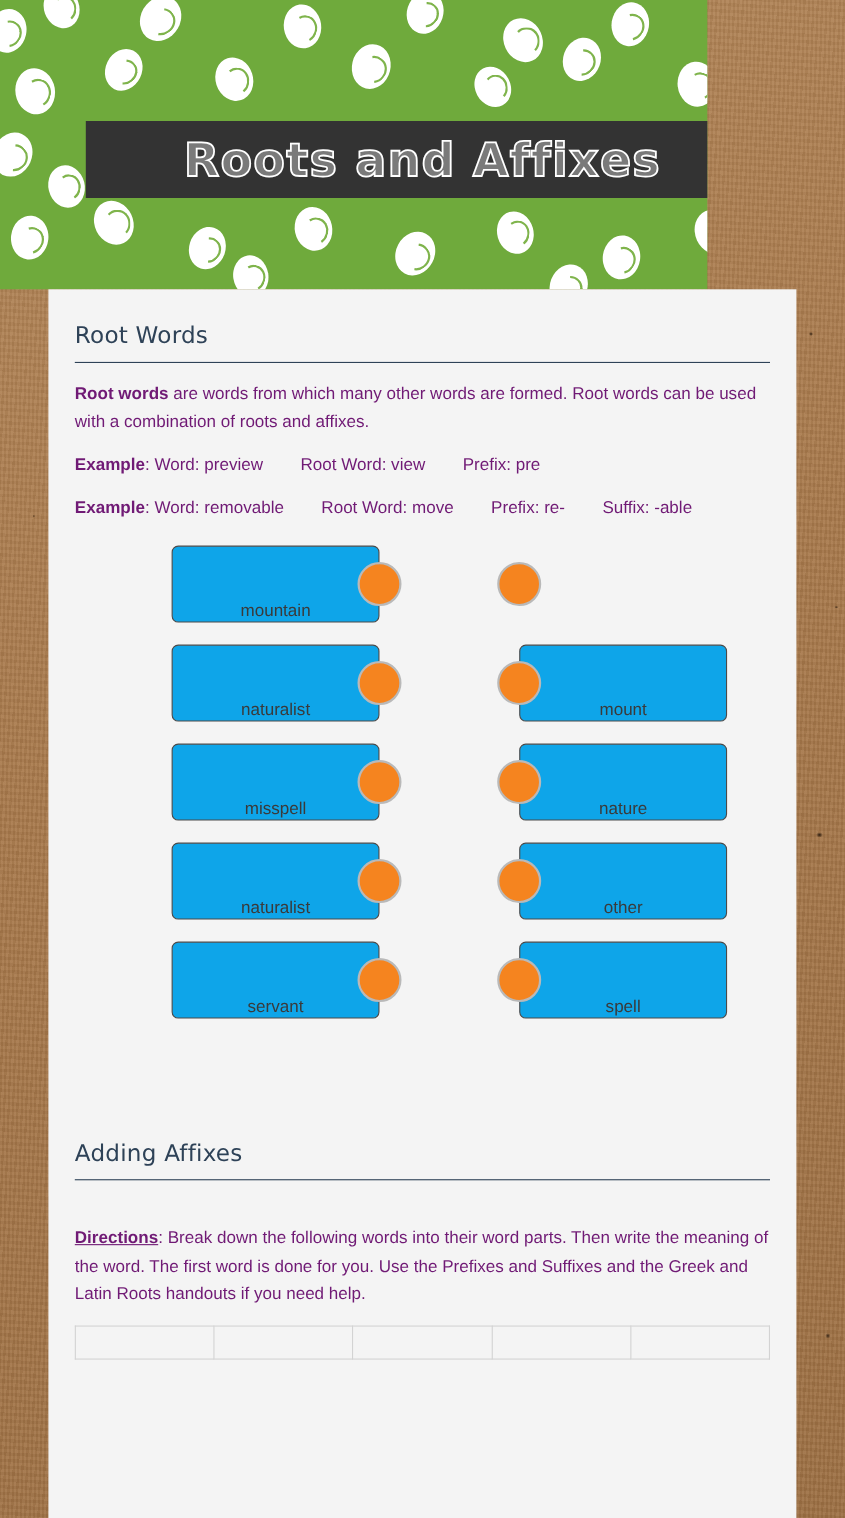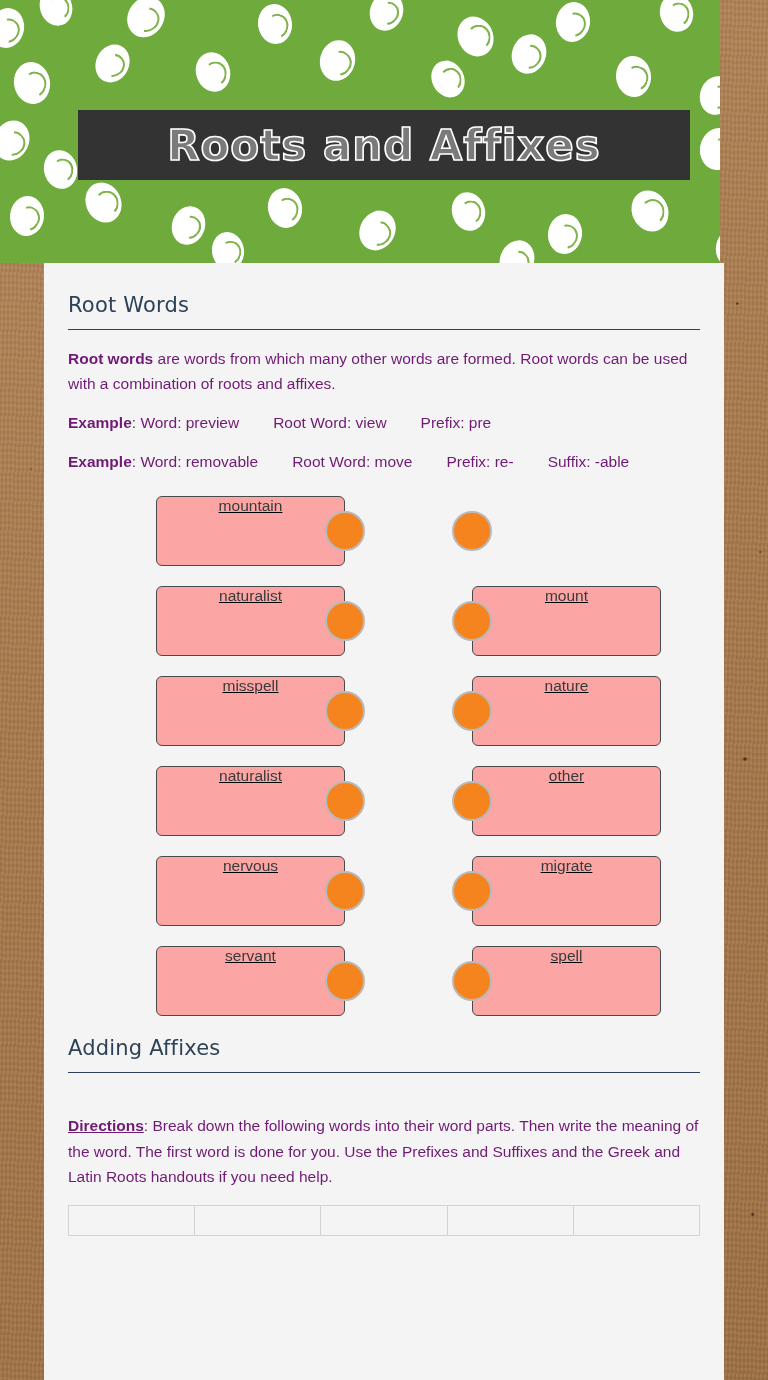--- a/index.html
+++ b/index.html
@@ -37,21 +37,21 @@
       repeating-linear-gradient(92deg, rgba(255,255,255,.045) 0 2px, rgba(0,0,0,.035) 2px 4px),
       repeating-linear-gradient(3deg, rgba(255,255,255,.03) 0 3px, rgba(0,0,0,.03) 3px 6px),
       linear-gradient(160deg, #b4875a 0%, #a8794b 45%, #9d7043 100%);
     z-index: 0;
   }
 
   
   #header {
     position: absolute;
     top: 0; left: 0;
-    width: 720px;
+    width: 643px;
     height: 263px;
     background-color: #6faa3c;
     z-index: 1;
     overflow: hidden;
   }
   #header .egg {
     position: absolute;
     border-radius: 50%;
     background: #ffffff;
     box-shadow: inset 0 0 0 0 transparent;
@@ -133,27 +133,26 @@
   }
   .match-row {
     position: relative;
     height: 90px;
   }
   .card {
     position: absolute;
     width: 189px;
     height: 70px;
     top: 0;
-    background: #fca5a5;
+    background: #0ea5e9;
     border: 1px solid #4a4a4a;
     border-radius: 6px;
     display: flex;
-    align-items: flex-start;
+    align-items: flex-end;
     justify-content: center;
-    text-decoration: underline;
   }
   .card.left  { left: 88px; }
   .card.right { left: 404px; }
   .card-label {
     font-size: 15.5px;
     color: #3a3a3a;
   }
   .dot {
     position: absolute;
     top: 15px;
@@ -280,30 +279,20 @@
           <span class="card-label">naturalist</span>
         </div>
         <div class="dot at-right"></div>
         <div class="card right">
           <span class="card-label">other</span>
         </div>
         <div class="dot at-left"></div>
       </div>
       <div class="match-row">
         <div class="card left">
-          <span class="card-label">nervous</span>
-        </div>
-        <div class="dot at-right"></div>
-        <div class="card right">
-          <span class="card-label">migrate</span>
-        </div>
-        <div class="dot at-left"></div>
-      </div>
-      <div class="match-row">
-        <div class="card left">
           <span class="card-label">servant</span>
         </div>
         <div class="dot at-right"></div>
         <div class="card right">
           <span class="card-label">spell</span>
         </div>
         <div class="dot at-left"></div>
       </div>
     </div>
 

